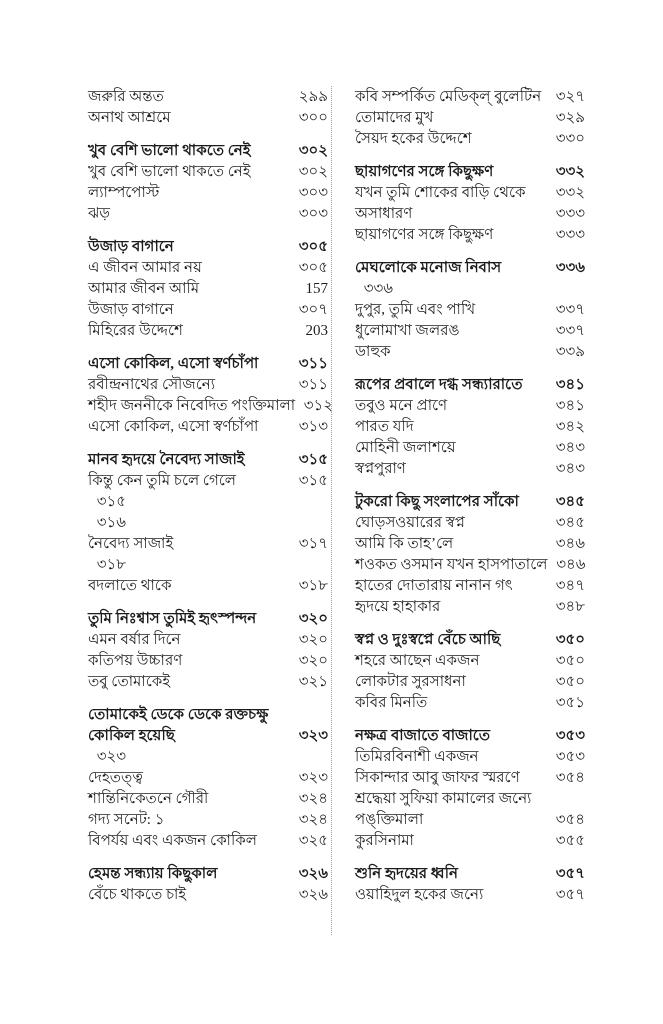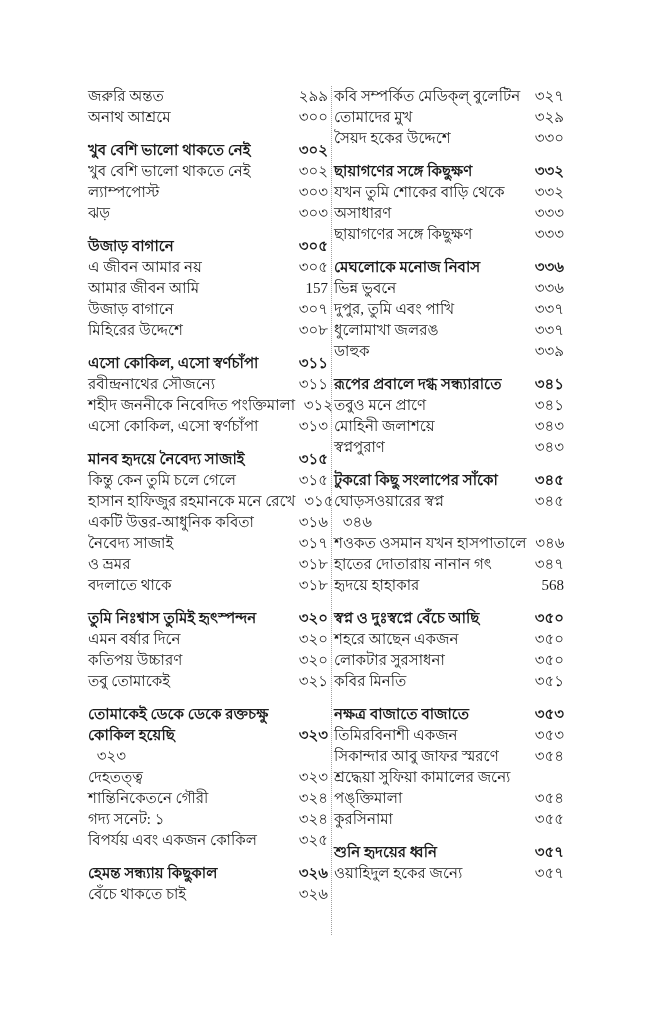--- a/index.html
+++ b/index.html
@@ -18,21 +18,21 @@
     background:#ffffff;
   }
   .col{font-size:15px;}
   .col-left{width:240px;}
   .divider{
     width:0;
     border-left:1px dotted #9f9f9f;
     height:849px;
     margin-left:3px;
   }
-  .col-right{width:230px;margin-left:2px;}
+  .col-right{width:230px;margin-left:23px;}
   .section{margin-bottom:12px;}
   .row{
     display:flex;
     align-items:flex-end;
     line-height:21px;
   }
   .row.bold{font-weight:bold;}
   .titles{flex:1 1 auto;white-space:nowrap;}
   .titles .line{display:block;}
   .pnum{
@@ -87,21 +87,21 @@
         <div class="row">
           <span class="titles">আমার জীবন আমি</span>
           <span class="pnum">157</span>
         </div>
         <div class="row">
           <span class="titles">উজাড় বাগানে</span>
           <span class="pnum">৩০৭</span>
         </div>
         <div class="row">
           <span class="titles">মিহিরের উদ্দেশে</span>
-          <span class="pnum">৩০৮</span>
+          <span class="pnum">203</span>
         </div>
       </div>
       <div class="section">
         <div class="row bold">
           <span class="titles">এসো কোকিল, এসো স্বর্ণচাঁপা</span>
           <span class="pnum">৩১১</span>
         </div>
         <div class="row">
           <span class="titles">রবীন্দ্রনাথের সৌজন্যে</span>
           <span class="pnum">৩১১</span>
@@ -118,33 +118,30 @@
       <div class="section">
         <div class="row bold">
           <span class="titles">মানব হৃদয়ে নৈবেদ্য সাজাই</span>
           <span class="pnum">৩১৫</span>
         </div>
         <div class="row">
           <span class="titles">কিন্তু কেন তুমি চলে গেলে</span>
           <span class="pnum">৩১৫</span>
         </div>
         <div class="row">
-          <span class="titles">হাসান হাফিজুর রহমানকে মনে রেখে</span>
           <span class="pnum">৩১৫</span>
         </div>
         <div class="row">
-          <span class="titles">একটি উত্তর-আধুনিক কবিতা</span>
           <span class="pnum">৩১৬</span>
         </div>
         <div class="row">
           <span class="titles">নৈবেদ্য সাজাই</span>
           <span class="pnum">৩১৭</span>
         </div>
         <div class="row">
-          <span class="titles">ও ভ্রমর</span>
           <span class="pnum">৩১৮</span>
         </div>
         <div class="row">
           <span class="titles">বদলাতে থাকে</span>
           <span class="pnum">৩১৮</span>
         </div>
       </div>
       <div class="section">
         <div class="row bold">
           <span class="titles">তুমি নিঃশ্বাস তুমিই হৃৎস্পন্দন</span>
@@ -237,21 +234,20 @@
           <span class="titles">ছায়াগণের সঙ্গে কিছুক্ষণ</span>
           <span class="pnum">৩৩৩</span>
         </div>
       </div>
       <div class="section">
         <div class="row bold">
           <span class="titles">মেঘলোকে মনোজ নিবাস</span>
           <span class="pnum">৩৩৬</span>
         </div>
         <div class="row">
-          <span class="titles">ভিন্ন ভুবনে</span>
           <span class="pnum">৩৩৬</span>
         </div>
         <div class="row">
           <span class="titles">দুপুর, তুমি এবং পাখি</span>
           <span class="pnum">৩৩৭</span>
         </div>
         <div class="row">
           <span class="titles">ধুলোমাখা জলরঙ</span>
           <span class="pnum">৩৩৭</span>
         </div>
@@ -263,51 +259,56 @@
       <div class="section">
         <div class="row bold">
           <span class="titles">রূপের প্রবালে দগ্ধ সন্ধ্যারাতে</span>
           <span class="pnum">৩৪১</span>
         </div>
         <div class="row">
           <span class="titles">তবুও মনে প্রাণে</span>
           <span class="pnum">৩৪১</span>
         </div>
         <div class="row">
+          <span class="titles">পারত যদি</span>
+          <span class="pnum">৩৪২</span>
+        </div>
+        <div class="row">
           <span class="titles">মোহিনী জলাশয়ে</span>
           <span class="pnum">৩৪৩</span>
         </div>
         <div class="row">
           <span class="titles">স্বপ্নপুরাণ</span>
           <span class="pnum">৩৪৩</span>
         </div>
       </div>
       <div class="section">
         <div class="row bold">
           <span class="titles">টুকরো কিছু সংলাপের সাঁকো</span>
           <span class="pnum">৩৪৫</span>
         </div>
         <div class="row">
           <span class="titles">ঘোড়সওয়ারের স্বপ্ন</span>
           <span class="pnum">৩৪৫</span>
         </div>
         <div class="row">
+          <span class="titles">আমি কি তাহ’লে</span>
           <span class="pnum">৩৪৬</span>
         </div>
         <div class="row">
           <span class="titles">শওকত ওসমান যখন হাসপাতালে</span>
           <span class="pnum">৩৪৬</span>
         </div>
         <div class="row">
           <span class="titles">হাতের দোতারায় নানান গৎ</span>
           <span class="pnum">৩৪৭</span>
         </div>
         <div class="row">
           <span class="titles">হৃদয়ে হাহাকার</span>
-          <span class="pnum">568</span>
+          <span class="pnum">৩৪৮</span>
         </div>
       </div>
       <div class="section">
         <div class="row bold">
           <span class="titles">স্বপ্ন ও দুঃস্বপ্নে বেঁচে আছি</span>
           <span class="pnum">৩৫০</span>
         </div>
         <div class="row">
           <span class="titles">শহরে আছেন একজন</span>
           <span class="pnum">৩৫০</span>

